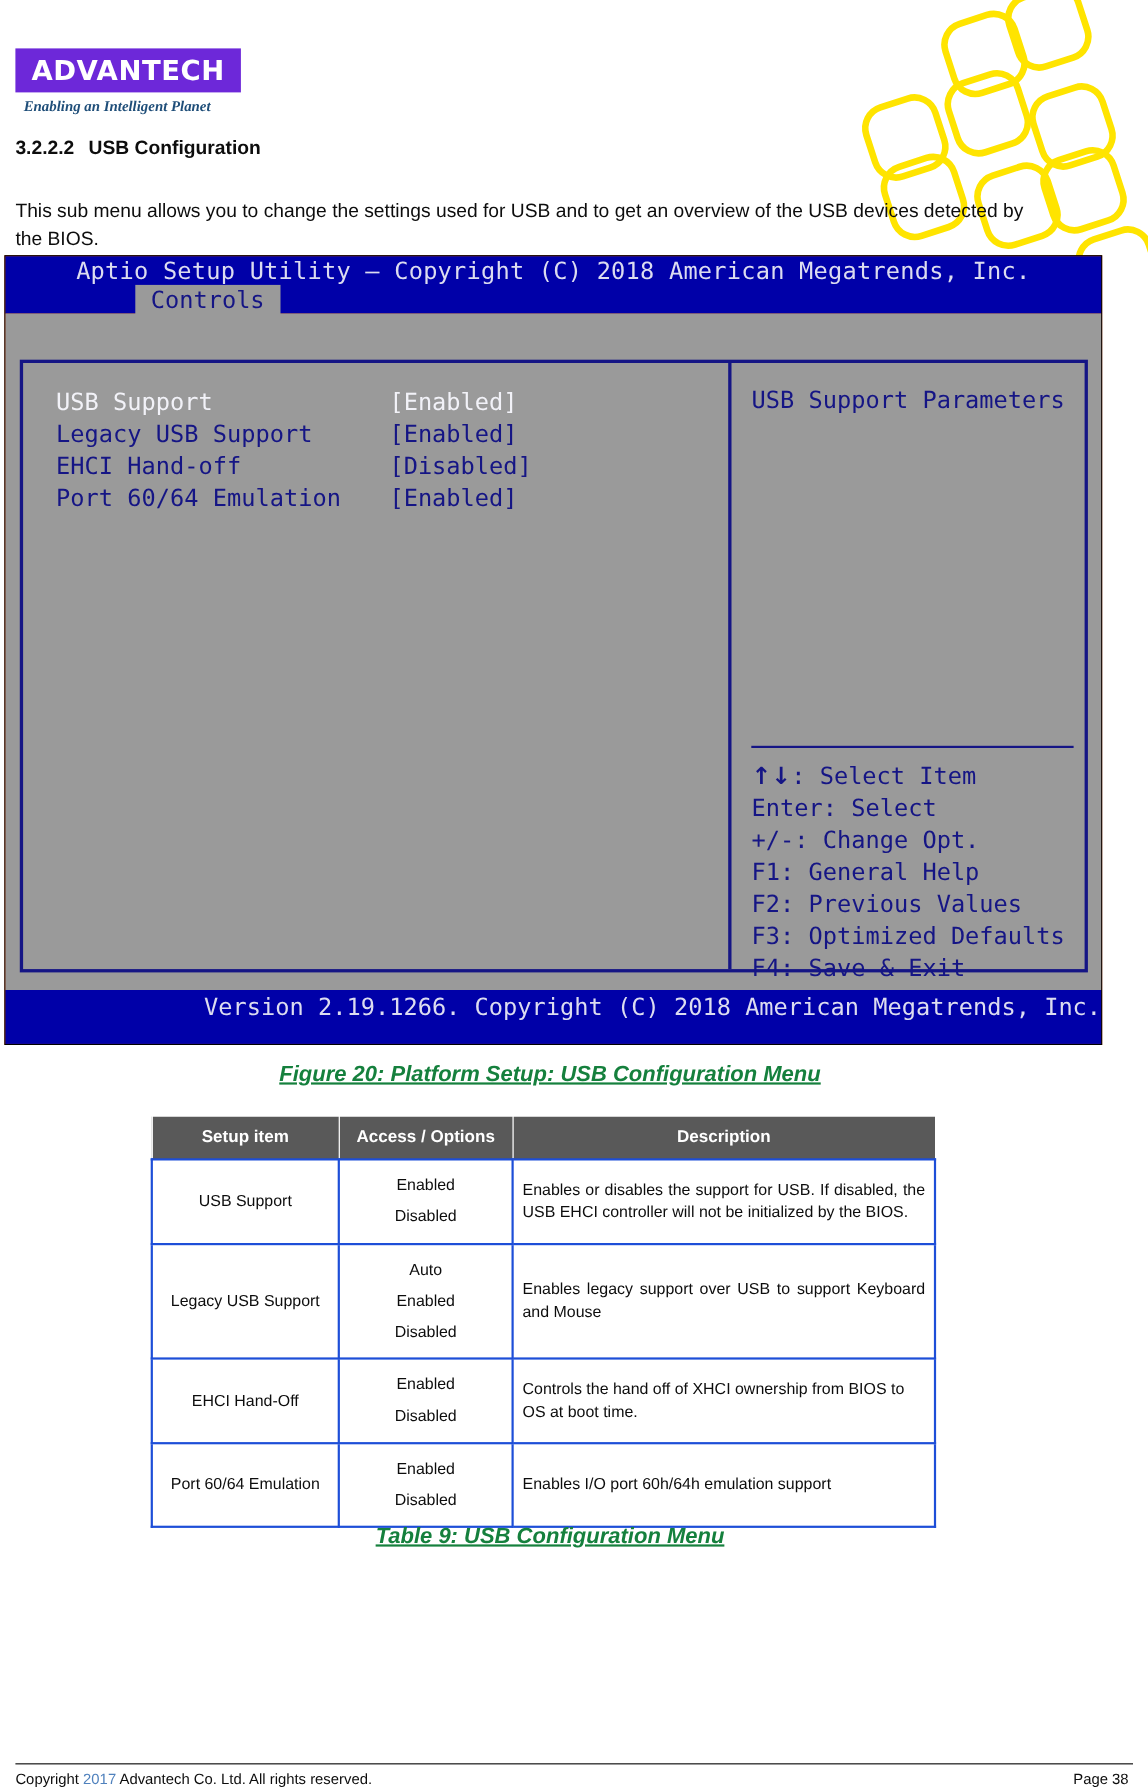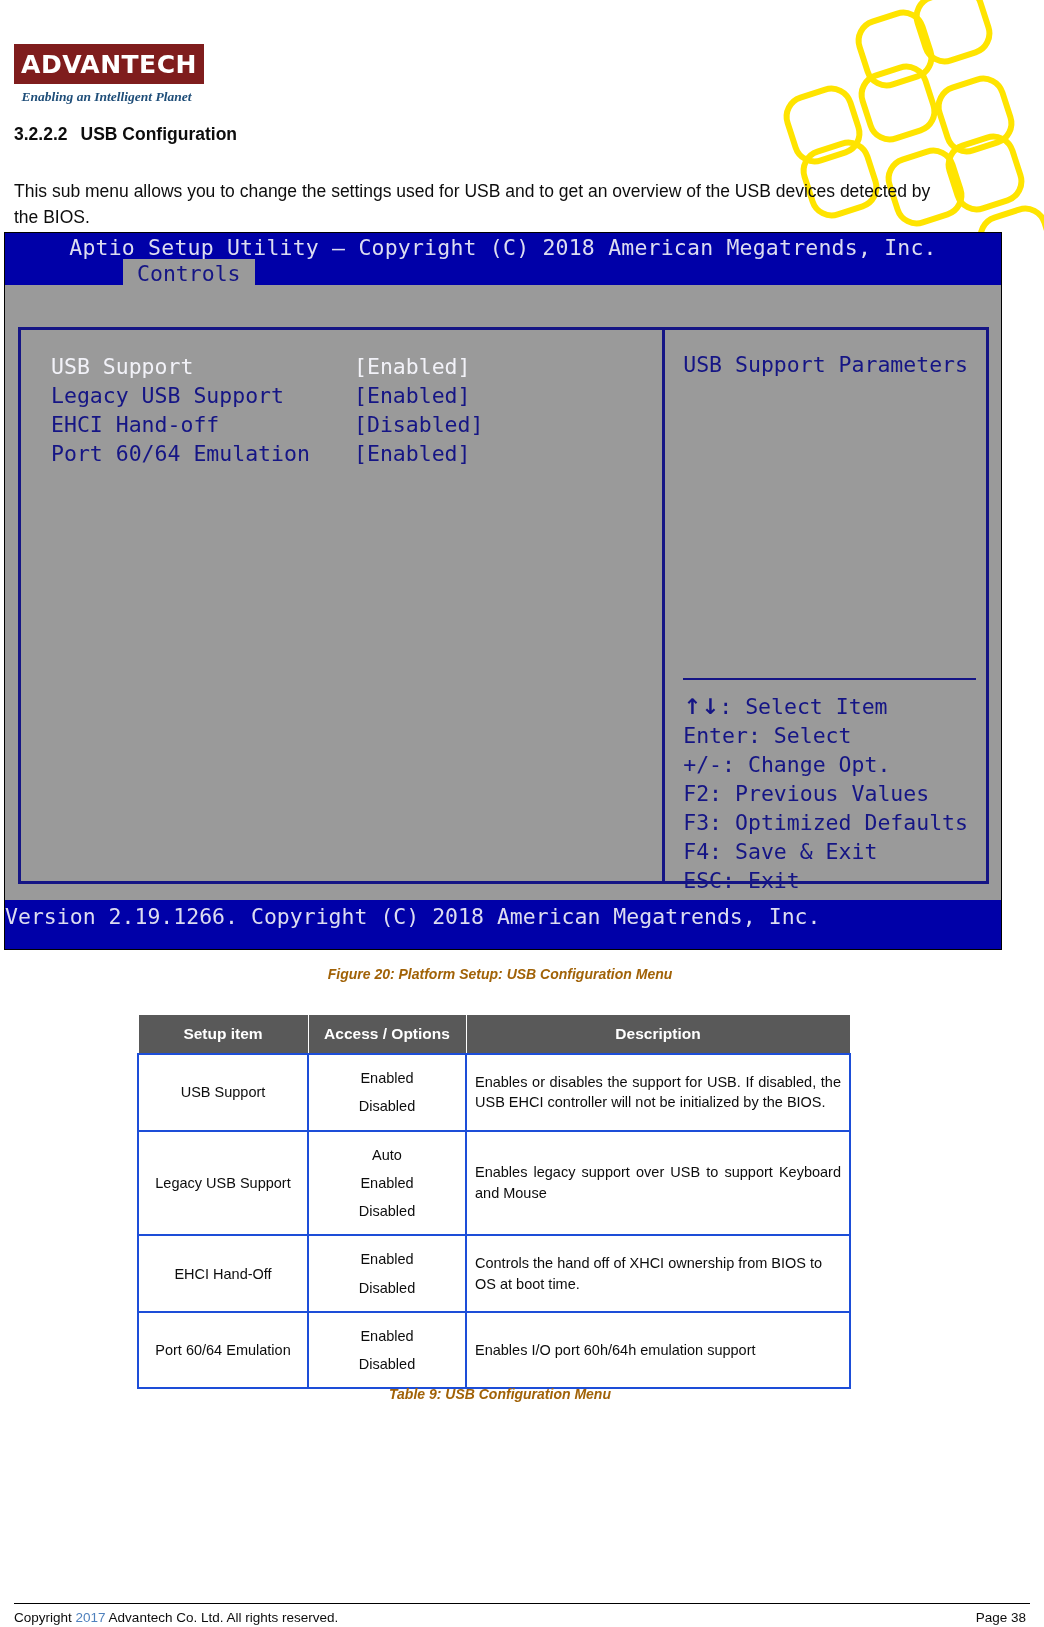--- a/index.html
+++ b/index.html
@@ -23,22 +23,22 @@
     z-index: 0;
   }
 
   
   #logo-block {
     position: absolute;
     left: 14px; top: 44px;
     z-index: 2;
   }
   #logo-mark {
-    width: 190px; height: 40px;
-    background: #7f1d1d;
+    width: 205px; height: 40px;
+    background: #6d28d9;
     color: #ffffff;
     font-family: "DejaVu Sans", sans-serif;
     font-weight: bold;
     font-size: 25px;
     letter-spacing: 0.5px;
     display: flex;
     align-items: center;
     justify-content: center;
     line-height: 1;
   }
@@ -166,36 +166,37 @@
   .help-line .glyph { font-family: "DejaVu Sans", sans-serif; font-weight: bold; }
 
   #bios-footer {
     height: 49px;
     background: #0000a8;
     position: relative;
   }
   #bios-version {
     position: absolute;
     left: 0; right: 0; top: 4px;
-    text-align: left;
+    text-align: right;
     color: #dcdcf0;
     font-size: 21.5px;
     white-space: nowrap;
   }
 
   
   .caption {
     position: absolute;
     left: 0; width: 1000px;
     text-align: center;
-    font-size: 14px;
+    font-size: 20px;
     font-weight: bold;
     font-style: italic;
-    color: #a16207;
-    z-index: 2;
+    color: #15803d;
+    z-index: 2;
+    text-decoration: underline;
   }
   #fig-caption { top: 966px; }
   #tbl-caption { top: 1386px; }
 
   
   #spec-table {
     position: absolute;
     left: 137px; top: 1014px;
     width: 712px;
     border-collapse: collapse;
@@ -309,20 +310,21 @@
         </div>
       </div>
 
       <div id="panel-right">
         <div id="help-title">USB Support Parameters</div>
         <div id="help-divider"></div>
         <div id="help-keys">
           <div class="help-line"><span class="glyph">↑↓</span><span>: Select Item</span></div>
           <div class="help-line">Enter: Select</div>
           <div class="help-line">+/-: Change Opt.</div>
+          <div class="help-line">F1: General Help</div>
           <div class="help-line">F2: Previous Values</div>
           <div class="help-line">F3: Optimized Defaults</div>
           <div class="help-line">F4: Save &amp; Exit</div>
           <div class="help-line">ESC: Exit</div>
         </div>
       </div>
 
     </div>
   </div>
 

